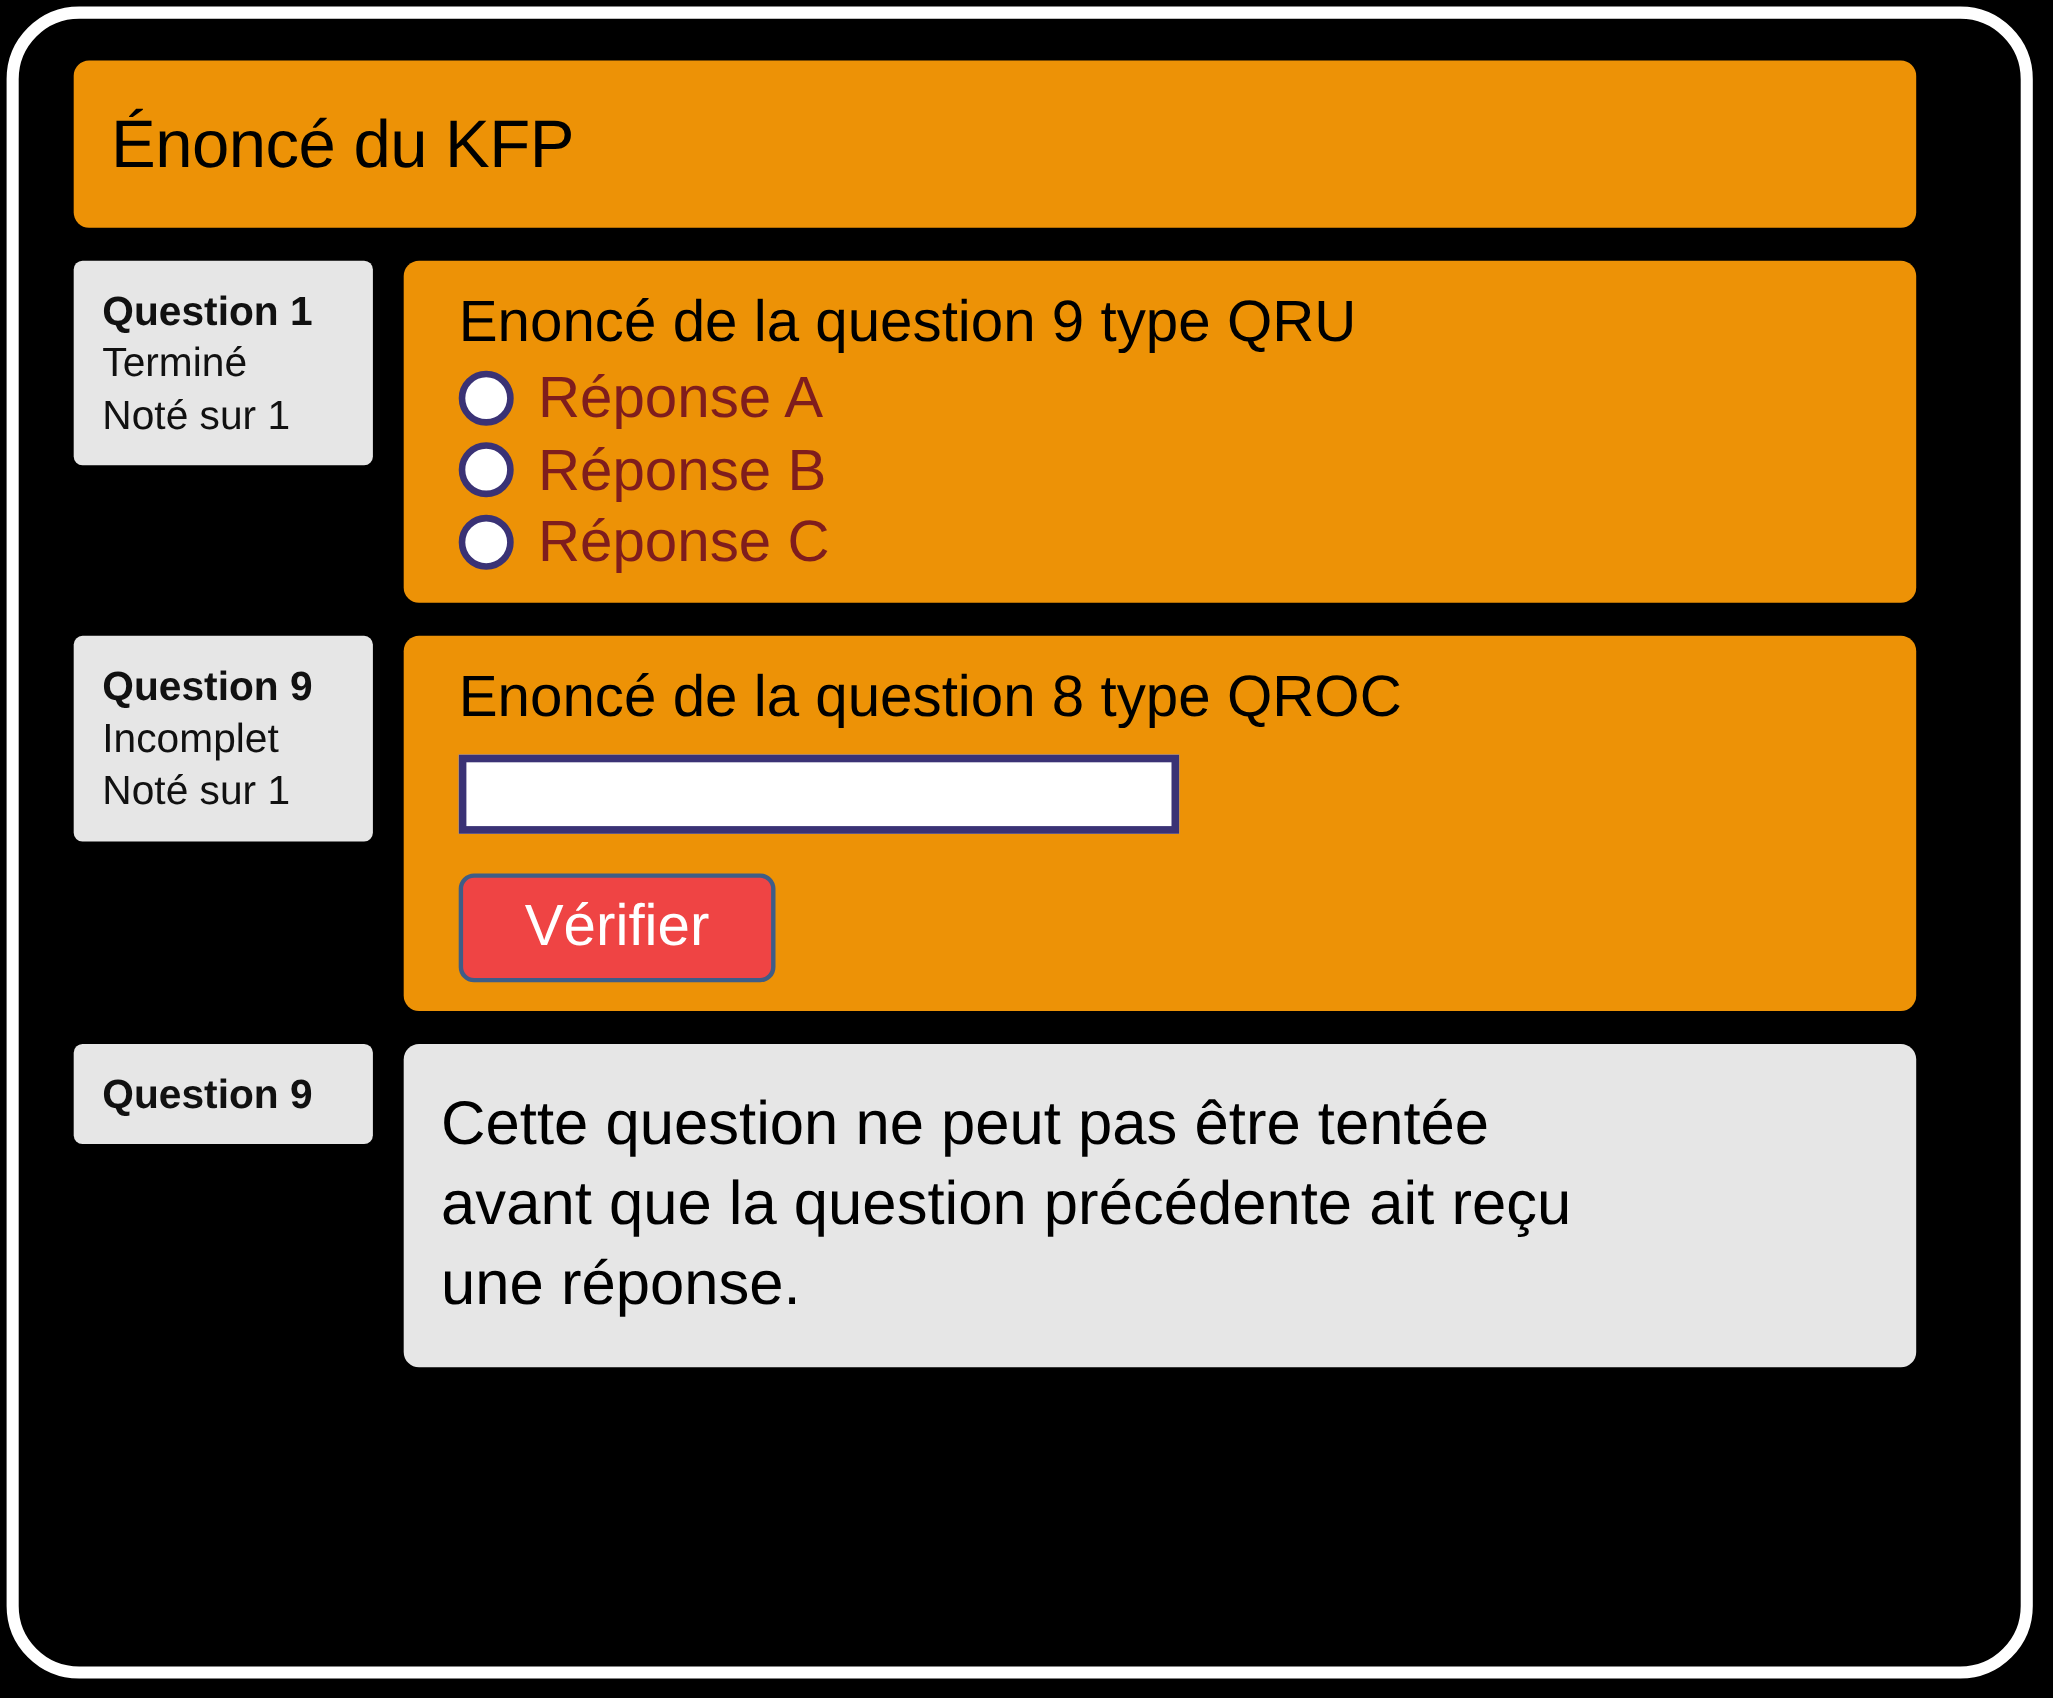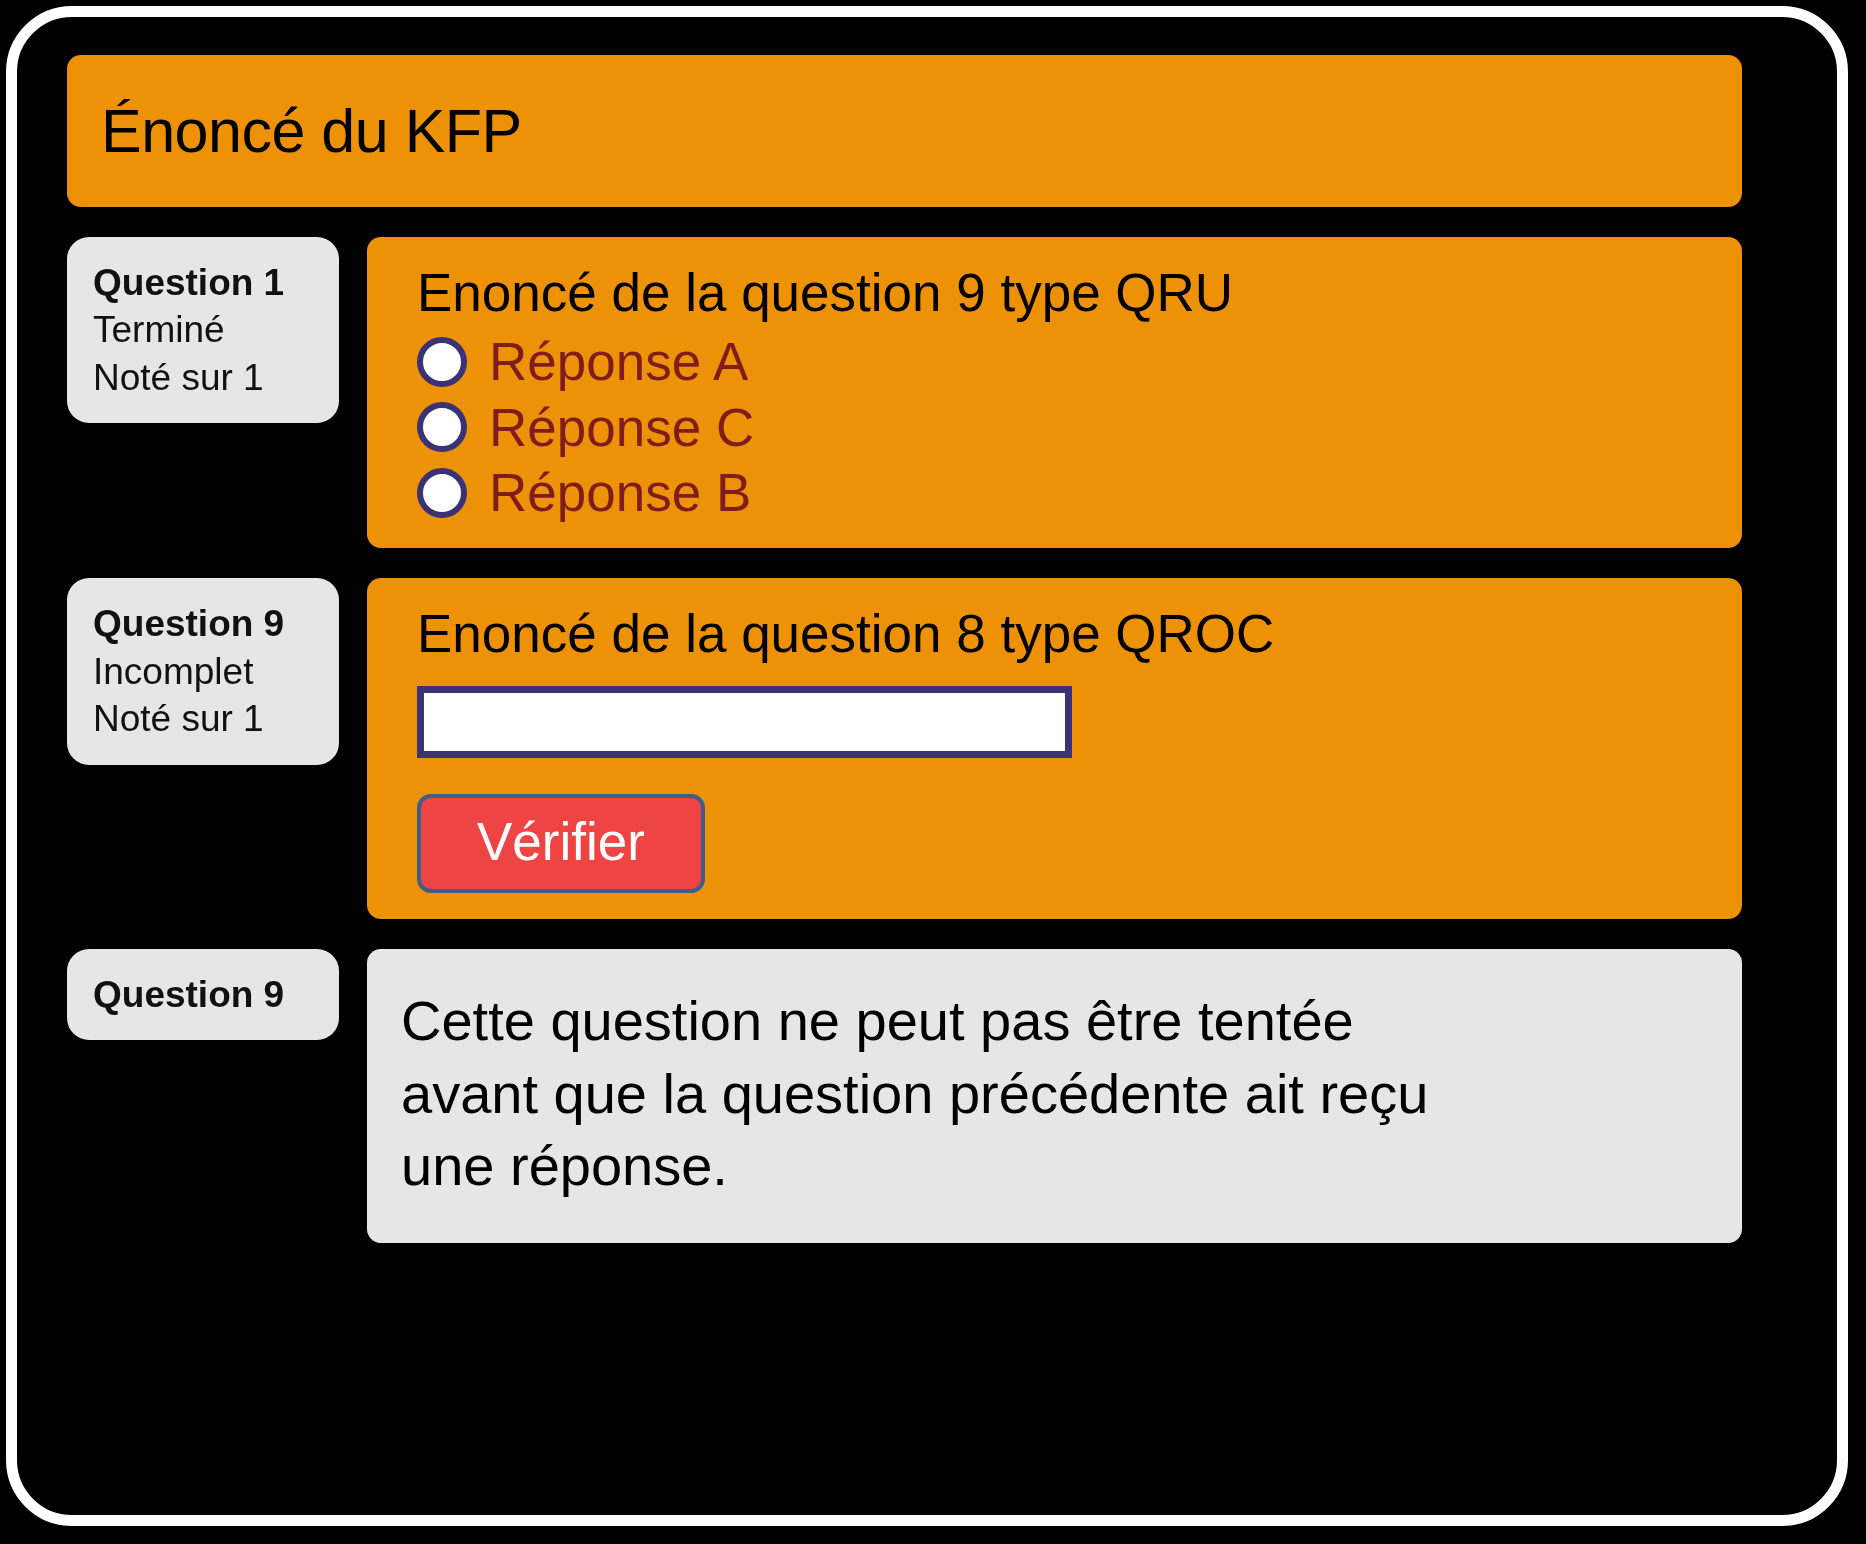--- a/index.html
+++ b/index.html
@@ -59,21 +59,21 @@
     align-items: flex-start;
     margin-top: 30px;
     margin-left: 8px;
     margin-right: 53px;
   }
 
   .q-side {
     width: 272px;
     min-width: 272px;
     background: #E6E6E6;
-    border-radius: 22px;
+    border-radius: 8px;
     box-sizing: border-box;
     padding: 22px 18px 22px 26px;
     margin-right: 28px;
   }
   .q-side-title {
     font-size: 37px;
     font-weight: bold;
     color: #111111;
     line-height: 1.28;
     white-space: nowrap;
@@ -185,26 +185,26 @@
       <div class="q-body">
         <div class="q-stem">Enoncé de la question 9 type QRU</div>
 
         <div class="opt">
           <span class="radio"></span>
           <span class="opt-label">Réponse A</span>
         </div>
 
         <div class="opt">
           <span class="radio"></span>
-          <span class="opt-label">Réponse C</span>
+          <span class="opt-label">Réponse B</span>
         </div>
 
         <div class="opt">
           <span class="radio"></span>
-          <span class="opt-label">Réponse B</span>
+          <span class="opt-label">Réponse C</span>
         </div>
       </div>
     </div>
 
     <div class="q-row">
       <div class="q-side">
         <div class="q-side-title">Question 9</div>
         <div class="q-side-line">Incomplet</div>
         <div class="q-side-line">Noté sur 1</div>
       </div>

